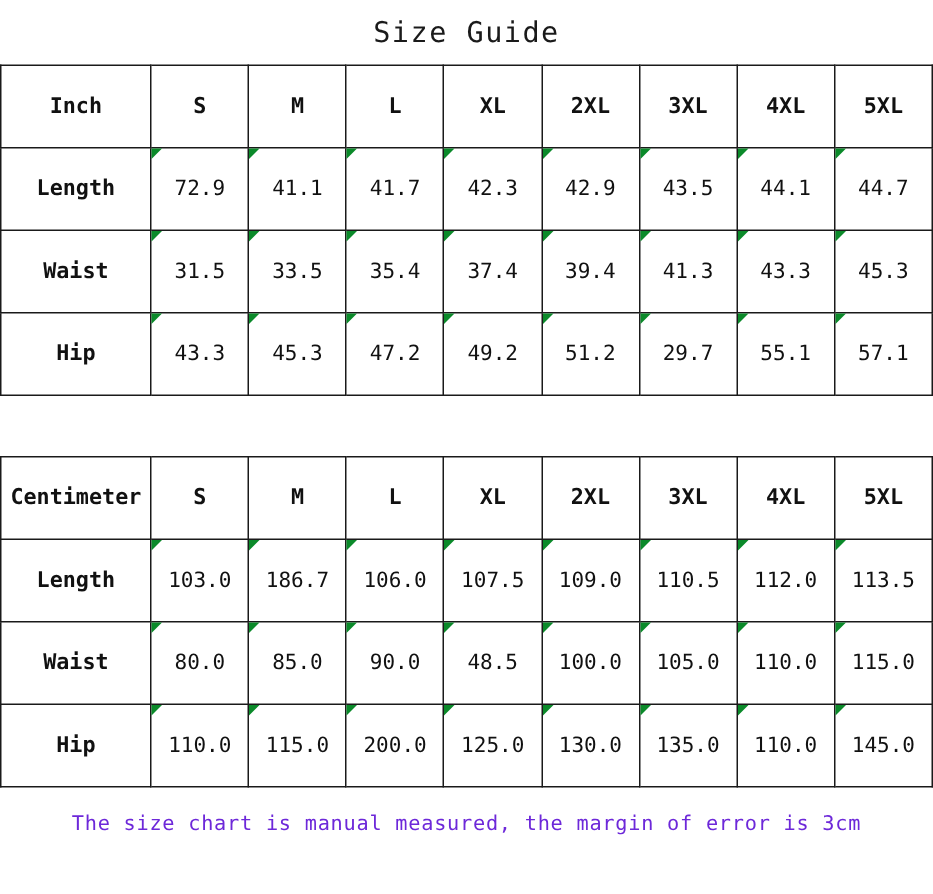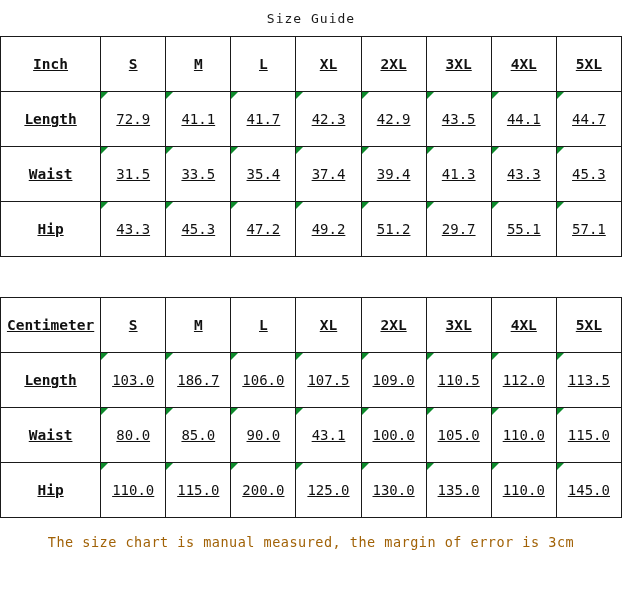--- a/index.html
+++ b/index.html
@@ -16,31 +16,30 @@
   }
   .page {
     position: relative;
     width: 622px;
     height: 596px;
     box-sizing: border-box;
     background: #ffffff;
   }
   .title {
     text-align: center;
-    font-size: 13px;
+    font-size: 19px;
     letter-spacing: 1px;
     color: #1a1a1a;
     padding: 11px 0 10px 0;
     font-family: "DejaVu Sans Mono", monospace;
   }
   table.size-table {
     border-collapse: collapse;
     width: 622px;
     table-layout: fixed;
-    text-decoration: underline;
   }
   table.size-table td,
   table.size-table th {
     border: 1px solid #1a1a1a;
     height: 54px;
     text-align: center;
     vertical-align: middle;
     font-size: 14px;
     font-family: "DejaVu Sans Mono", monospace;
     color: #111111;
@@ -78,21 +77,21 @@
   }
   .gap {
     height: 40px;
     background: #ffffff;
     width: 622px;
   }
   .footer {
     text-align: center;
     font-size: 13.5px;
     letter-spacing: 0.5px;
-    color: #a16207;
+    color: #6d28d9;
     padding: 16px 0 0 0;
     font-family: "DejaVu Sans Mono", monospace;
   }
 </style>
 </head>
 <body>
 
 <div class="page">
 
   <div class="title">Size Guide</div>
@@ -196,21 +195,21 @@
         <td class="mark">109.0</td>
         <td class="mark">110.5</td>
         <td class="mark">112.0</td>
         <td class="mark">113.5</td>
       </tr>
       <tr>
         <td class="rowhead">Waist</td>
         <td class="mark">80.0</td>
         <td class="mark">85.0</td>
         <td class="mark">90.0</td>
-        <td class="mark">43.1</td>
+        <td class="mark">48.5</td>
         <td class="mark">100.0</td>
         <td class="mark">105.0</td>
         <td class="mark">110.0</td>
         <td class="mark">115.0</td>
       </tr>
       <tr>
         <td class="rowhead">Hip</td>
         <td class="mark">110.0</td>
         <td class="mark">115.0</td>
         <td class="mark">200.0</td>

